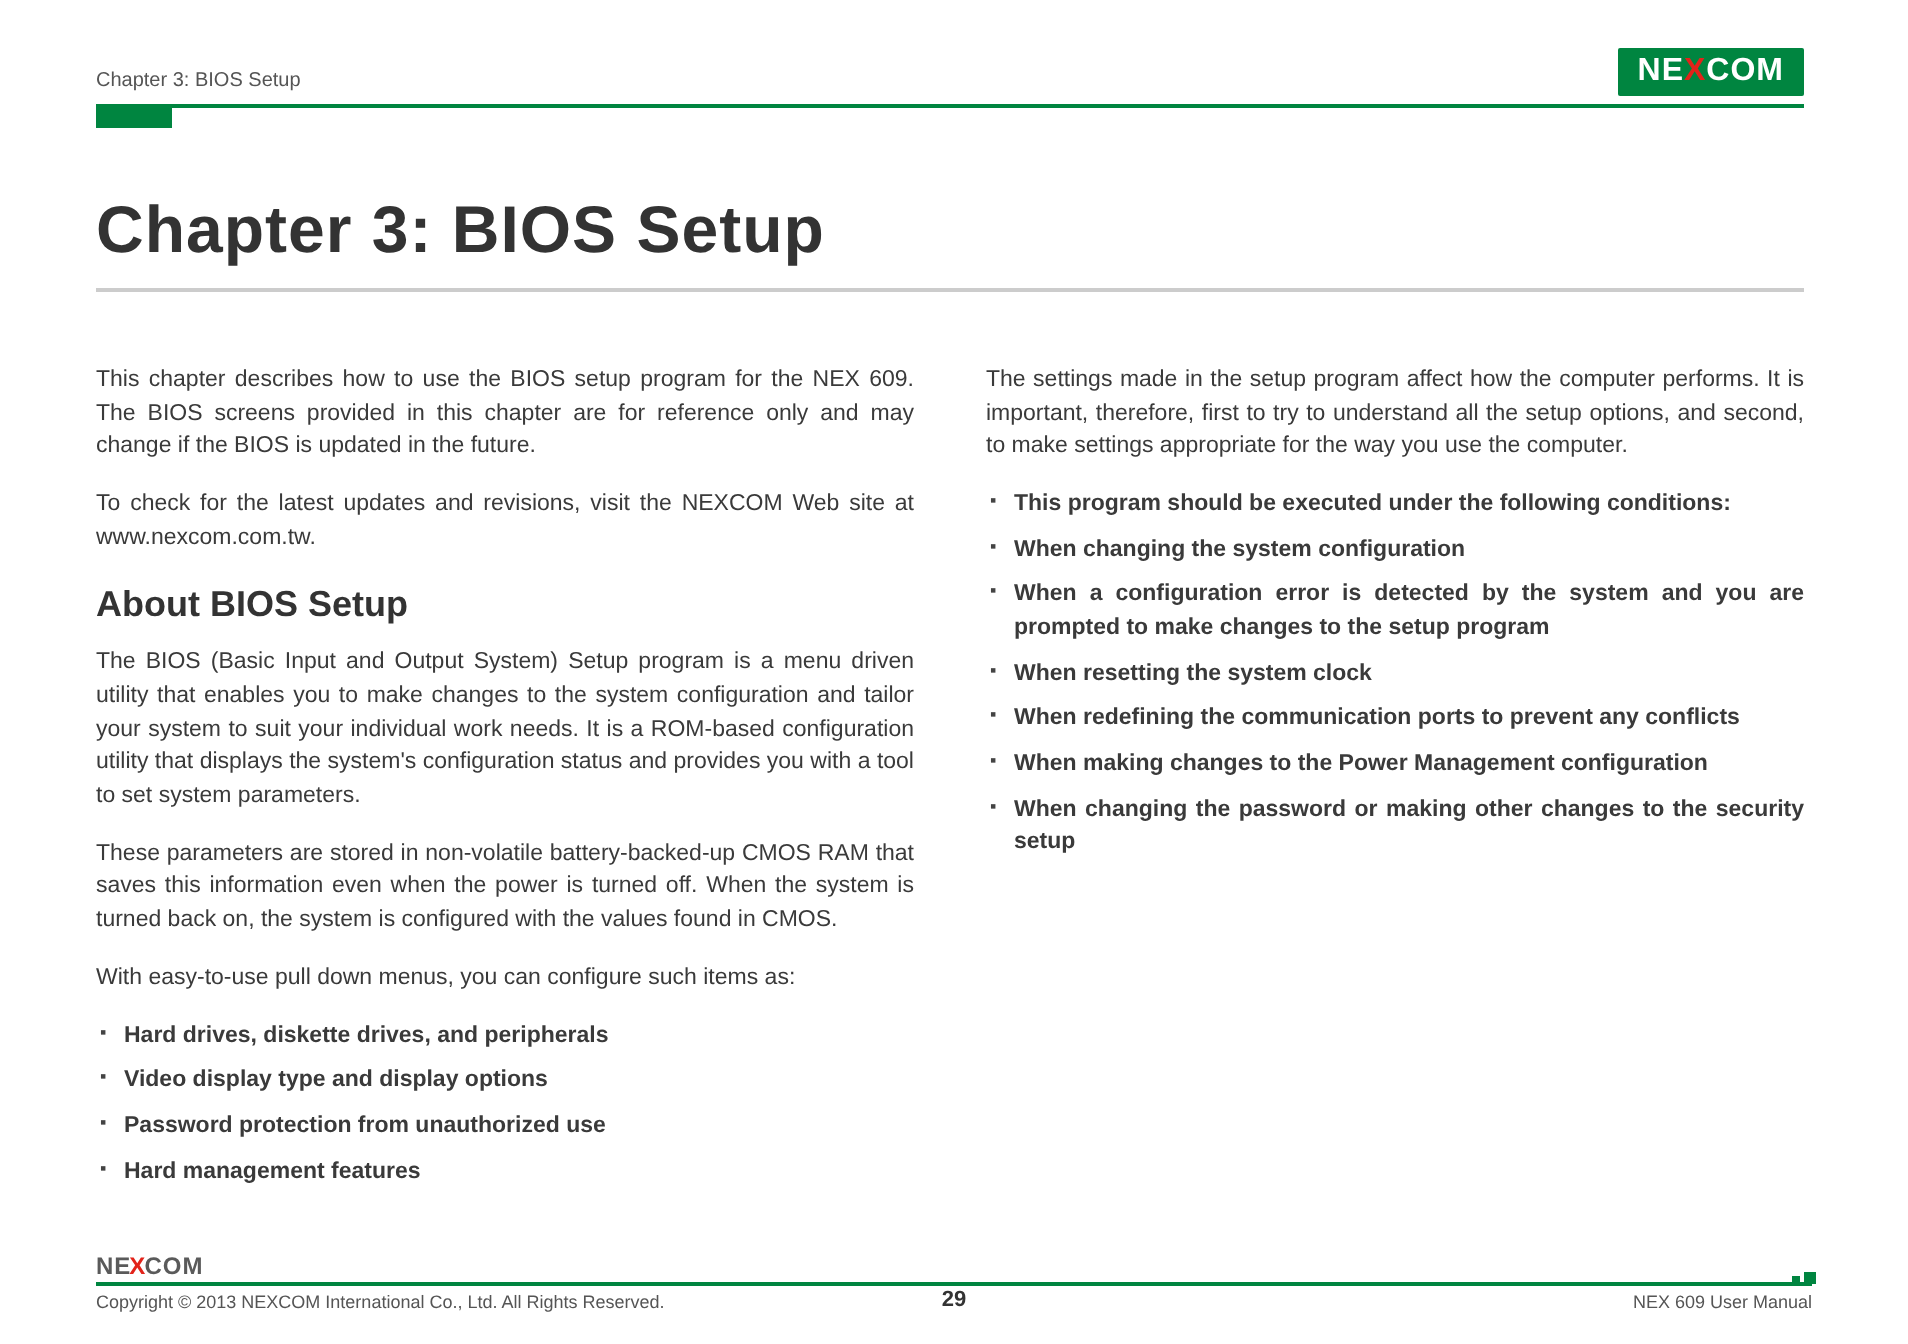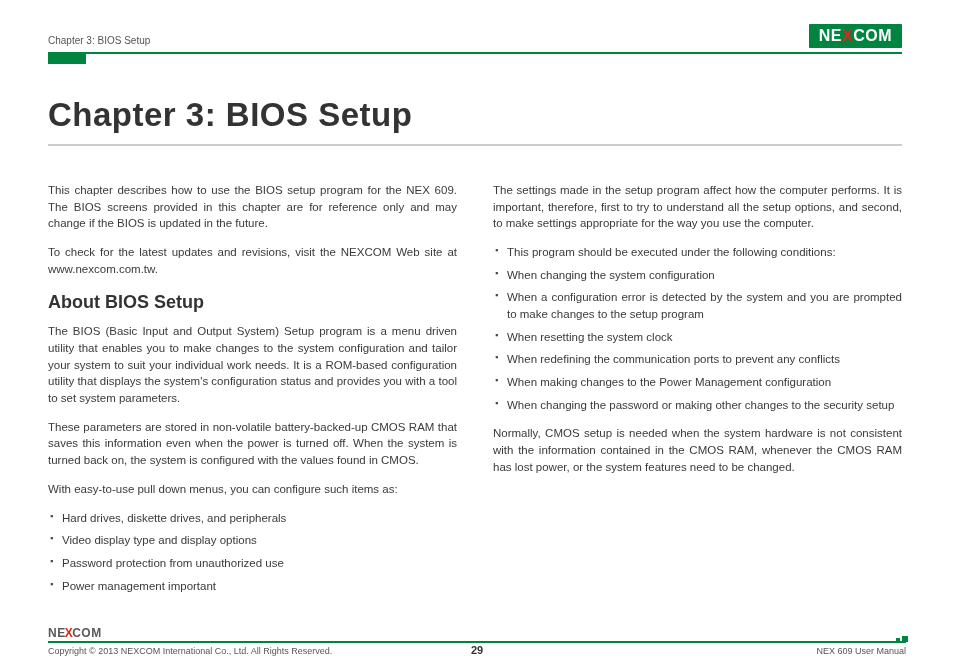--- a/index.html
+++ b/index.html
@@ -83,20 +83,21 @@
   }
   ul.bullets {
     list-style: none;
     margin: 0 0 12px 0;
   }
   ul.bullets li {
     position: relative;
     padding-left: 14px;
     margin-bottom: 6px;
     text-align: justify;
+    font-weight: bold;
   }
   ul.bullets li::before {
     content: "▪";
     position: absolute;
     left: 2px;
     top: 0;
     font-size: 9px;
     color: #444;
   }
   
@@ -168,36 +169,35 @@
       <p>This chapter describes how to use the BIOS setup program for the NEX 609. The BIOS screens provided in this chapter are for reference only and may change if the BIOS is updated in the future.</p>
       <p>To check for the latest updates and revisions, visit the NEXCOM Web site at www.nexcom.com.tw.</p>
       <div class="h2">About BIOS Setup</div>
       <p>The BIOS (Basic Input and Output System) Setup program is a menu driven utility that enables you to make changes to the system configuration and tailor your system to suit your individual work needs. It is a ROM-based configuration utility that displays the system's configuration status and provides you with a tool to set system parameters.</p>
       <p>These parameters are stored in non-volatile battery-backed-up CMOS RAM that saves this information even when the power is turned off. When the system is turned back on, the system is configured with the values found in CMOS.</p>
       <p>With easy-to-use pull down menus, you can configure such items as:</p>
       <ul class="bullets">
         <li>Hard drives, diskette drives, and peripherals</li>
         <li>Video display type and display options</li>
         <li>Password protection from unauthorized use</li>
-        <li>Power management important</li>
+        <li>Hard management features</li>
       </ul>
     </div>
 
     <div class="col">
       <p>The settings made in the setup program affect how the computer performs. It is important, therefore, first to try to understand all the setup options, and second, to make settings appropriate for the way you use the computer.</p>
       <ul class="bullets">
         <li>This program should be executed under the following conditions:</li>
         <li>When changing the system configuration</li>
         <li>When a configuration error is detected by the system and you are prompted to make changes to the setup program</li>
         <li>When resetting the system clock</li>
         <li>When redefining the communication ports to prevent any conflicts</li>
         <li>When making changes to the Power Management configuration</li>
         <li>When changing the password or making other changes to the security setup</li>
       </ul>
-      <p>Normally, CMOS setup is needed when the system hardware is not consistent with the information contained in the CMOS RAM, whenever the CMOS RAM has lost power, or the system features need to be changed.</p>
     </div>
   </div>
 </div>
 
 <div class="footer">
   <div class="footer-logo">
     <span>NE</span>
       <span class="logo-x">X</span>
       <span>COM</span>
   </div>

